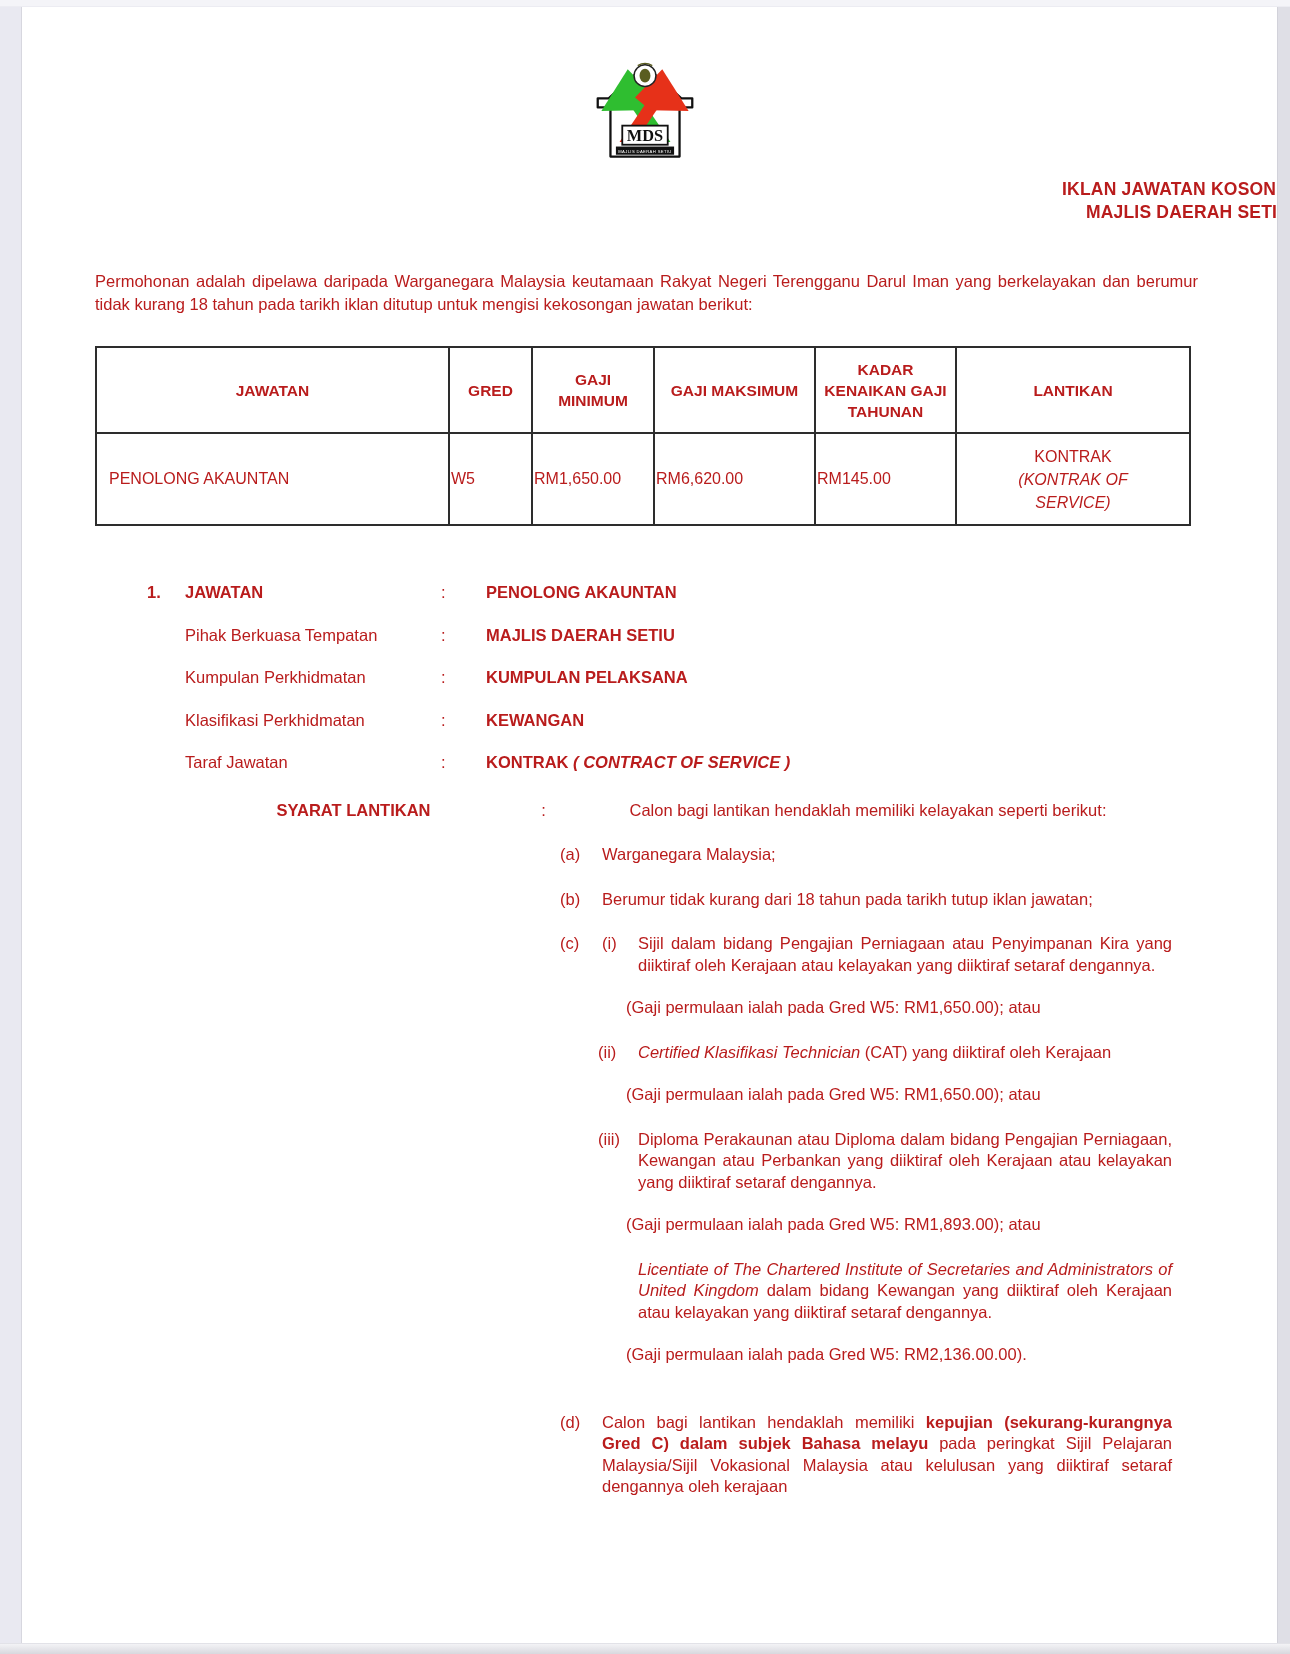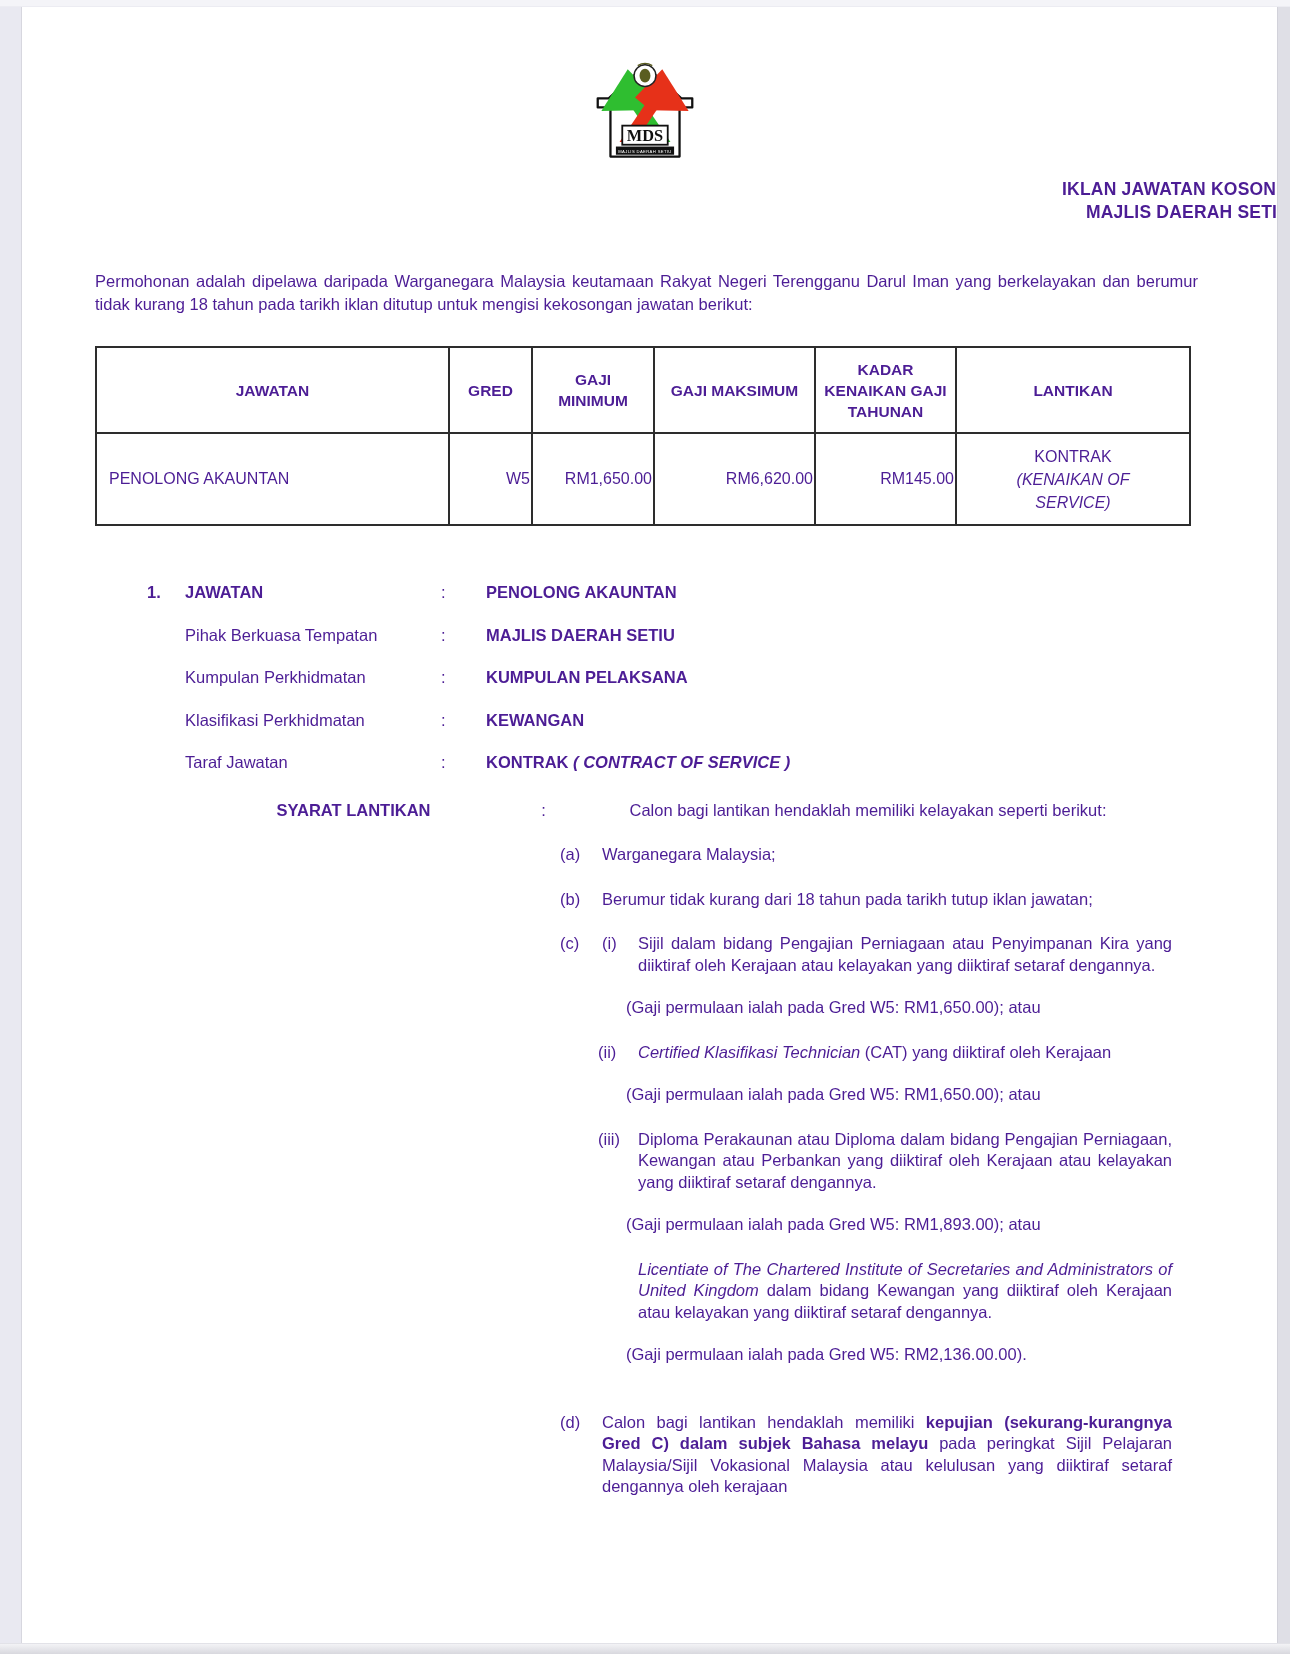--- a/index.html
+++ b/index.html
@@ -1,18 +1,18 @@
 <!DOCTYPE html>
 <html><head>
 <meta charset="utf-8">
 <style>
   html,body{margin:0;padding:0;background:#e9e9ef;}
   .screen{
     position:relative;width:1290px;height:1654px;background:#ffffff;
-    overflow:hidden;font-family:"Liberation Sans",sans-serif;color:#4c1d95;
+    overflow:hidden;font-family:"Liberation Sans",sans-serif;color:#b91c1c;
   }
   
   .edge-left{position:absolute;left:0;top:0;width:21px;height:100%;background:#e9e9f1;border-right:1px solid #d7d7df;}
   .edge-right{position:absolute;right:0;top:0;width:12px;height:100%;background:#dfdfe6;border-left:1px solid #d2d2da;}
   .edge-top{position:absolute;left:0;top:0;width:100%;height:6px;background:#f4f4f8;border-bottom:1px solid #ececf2;}
   .edge-bottom{position:absolute;left:0;bottom:0;width:100%;height:10px;background:linear-gradient(#f3f3f6,#d8d8de);border-top:1px solid #e2e2e8;}
   .content{position:relative;padding-top:6px;}
 
   
   .logo-wrap{width:120px;margin:54px auto 0 auto;}
@@ -23,21 +23,21 @@
   
   .intro{margin:46px 92px 4px 95px;font-size:16.5px;line-height:23px;text-align:justify;}
 
   
   table.vac{border-collapse:collapse;margin:30px 0 0 95px;table-layout:fixed;width:1094px;}
   table.vac th,table.vac td{border:2px solid #2d2d2d;vertical-align:middle;}
   table.vac th{font-size:15.5px;font-weight:bold;text-align:center;padding:6px 6px;line-height:21px;}
   table.vac thead tr{height:86px;}
   table.vac tbody tr{height:92px;}
   td.c-jawatan{font-size:16px;text-align:left;padding-left:12px;}
-  td.c-mid{font-size:16px;text-align:right;}
+  td.c-mid{font-size:16px;text-align:left;}
   td.c-lant{font-size:16px;text-align:center;line-height:23px;}
   td.c-lant .sub{font-style:italic;display:inline-block;max-width:150px;}
 
   
   .details{margin-top:56px;font-size:16.5px;line-height:22px;}
   .d-row{display:flex;margin:0 0 21px 147px;}
   .d-num{flex:0 0 38px;font-weight:bold;}
   .d-indent{margin-left:185px;}
   .d-label{flex:0 0 256px;}
   .d-label.b{font-weight:bold;}
@@ -124,21 +124,21 @@
       </thead>
       <tbody>
         <tr>
           <td class="c-jawatan">PENOLONG AKAUNTAN</td>
           <td class="c-mid">W5</td>
           <td class="c-mid">RM1,650.00</td>
           <td class="c-mid">RM6,620.00</td>
           <td class="c-mid">RM145.00</td>
           <td class="c-lant">
             <span>KONTRAK</span><br>
-            <span class="sub">(KENAIKAN OF SERVICE)</span>
+            <span class="sub">(KONTRAK OF SERVICE)</span>
           </td>
         </tr>
       </tbody>
     </table>
 
     <div class="details body-txt">
 
       <div class="d-row">
         <div class="d-num">1.</div>
         <div class="d-label b">JAWATAN</div>

